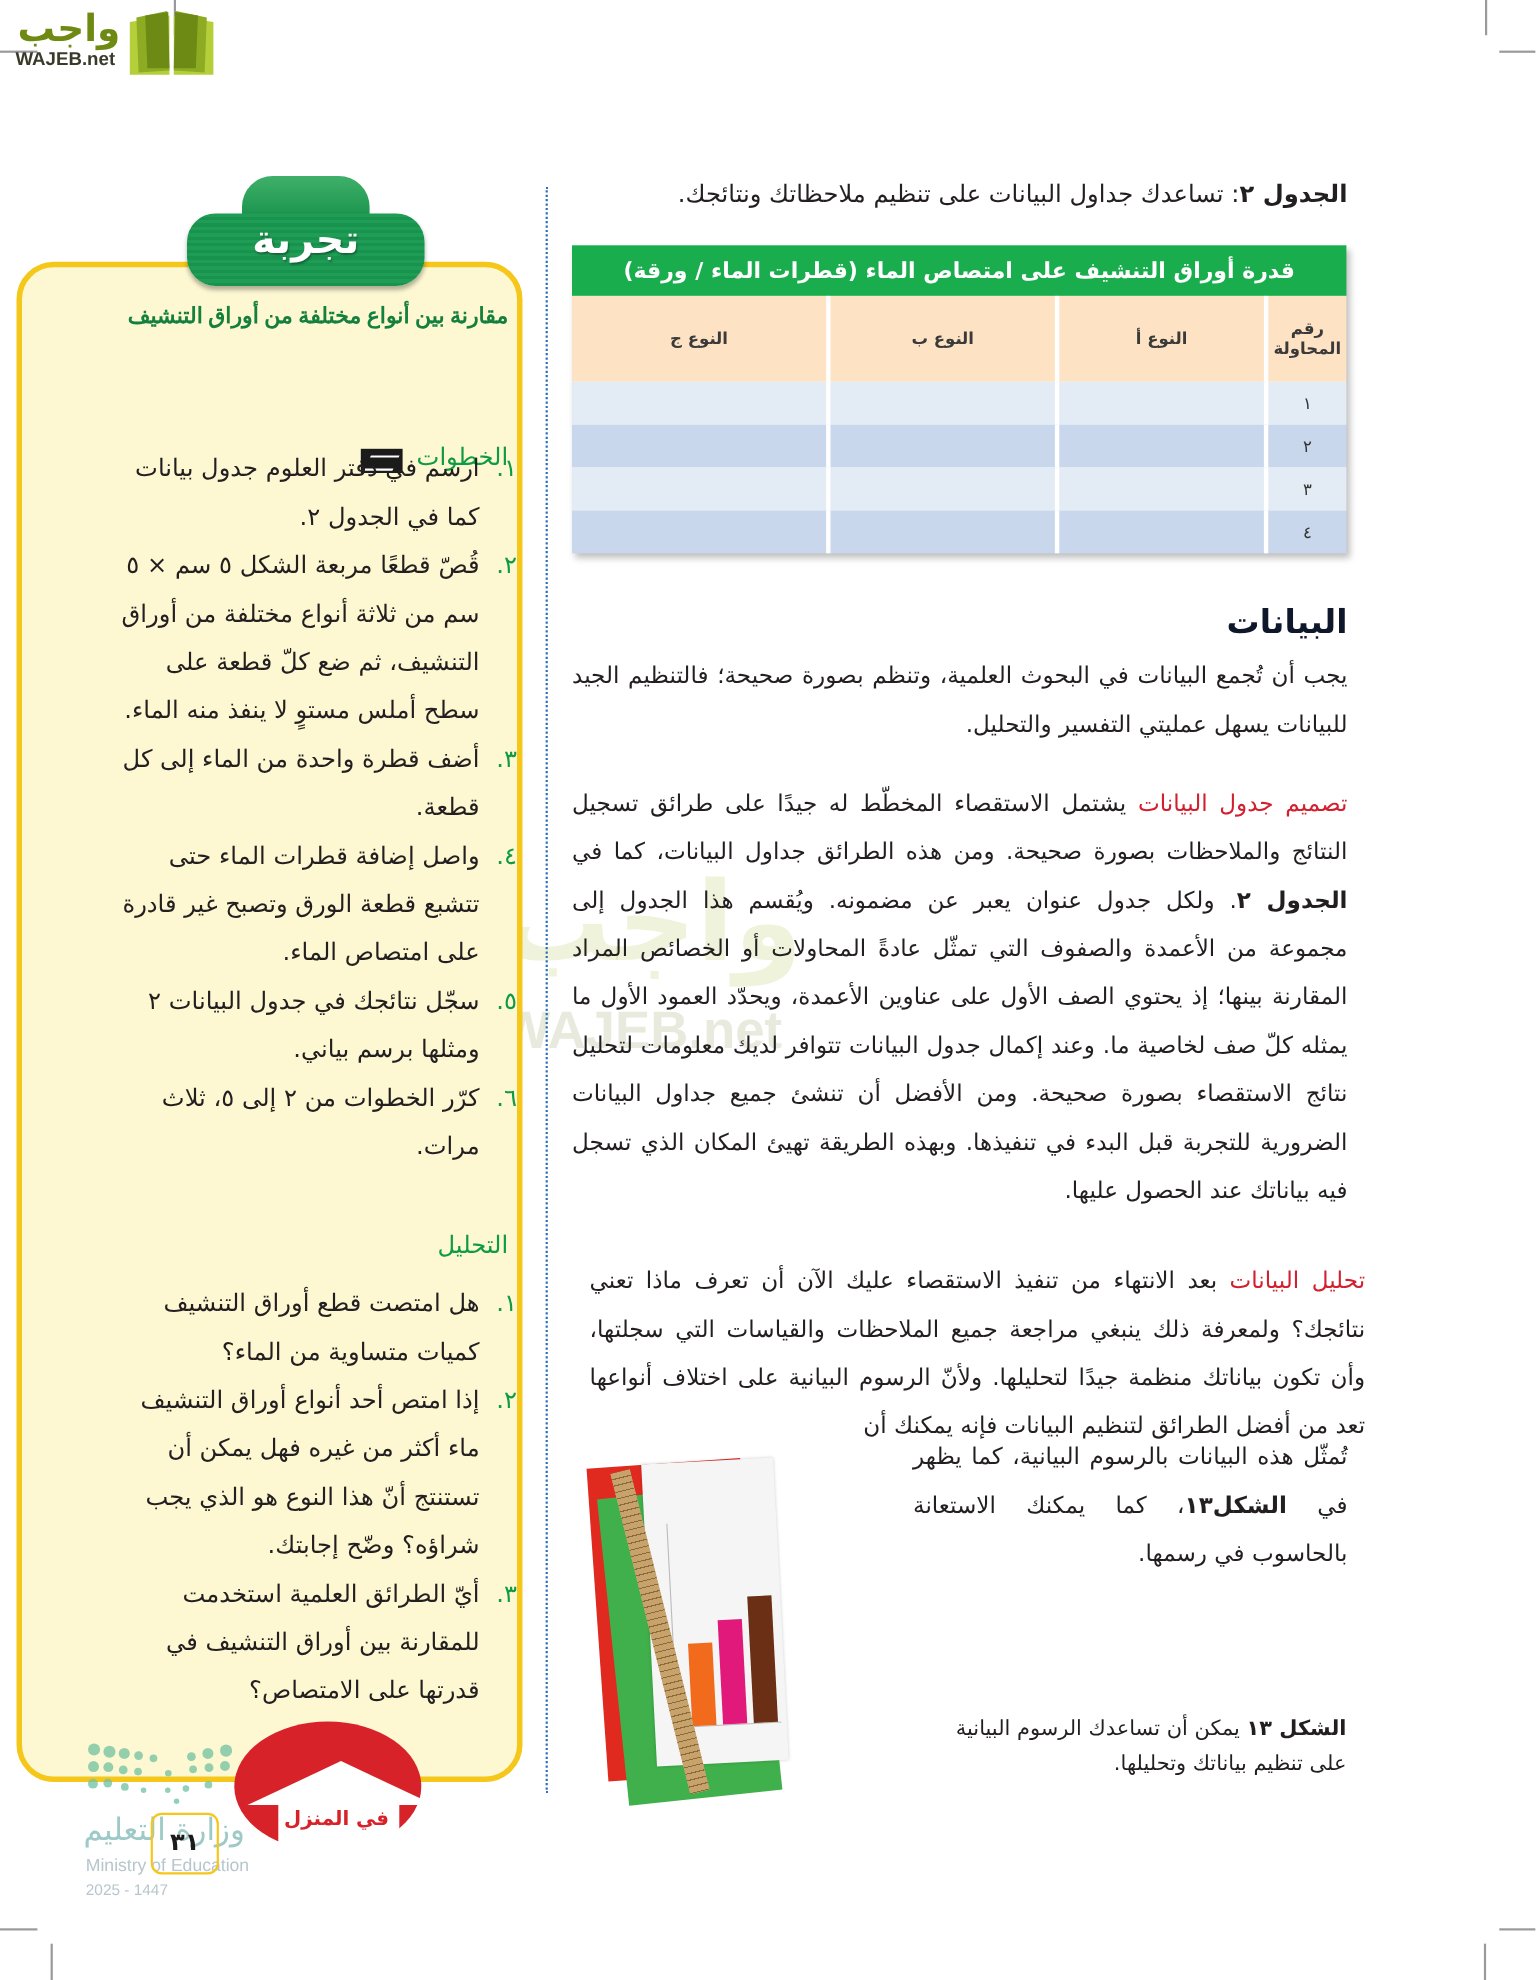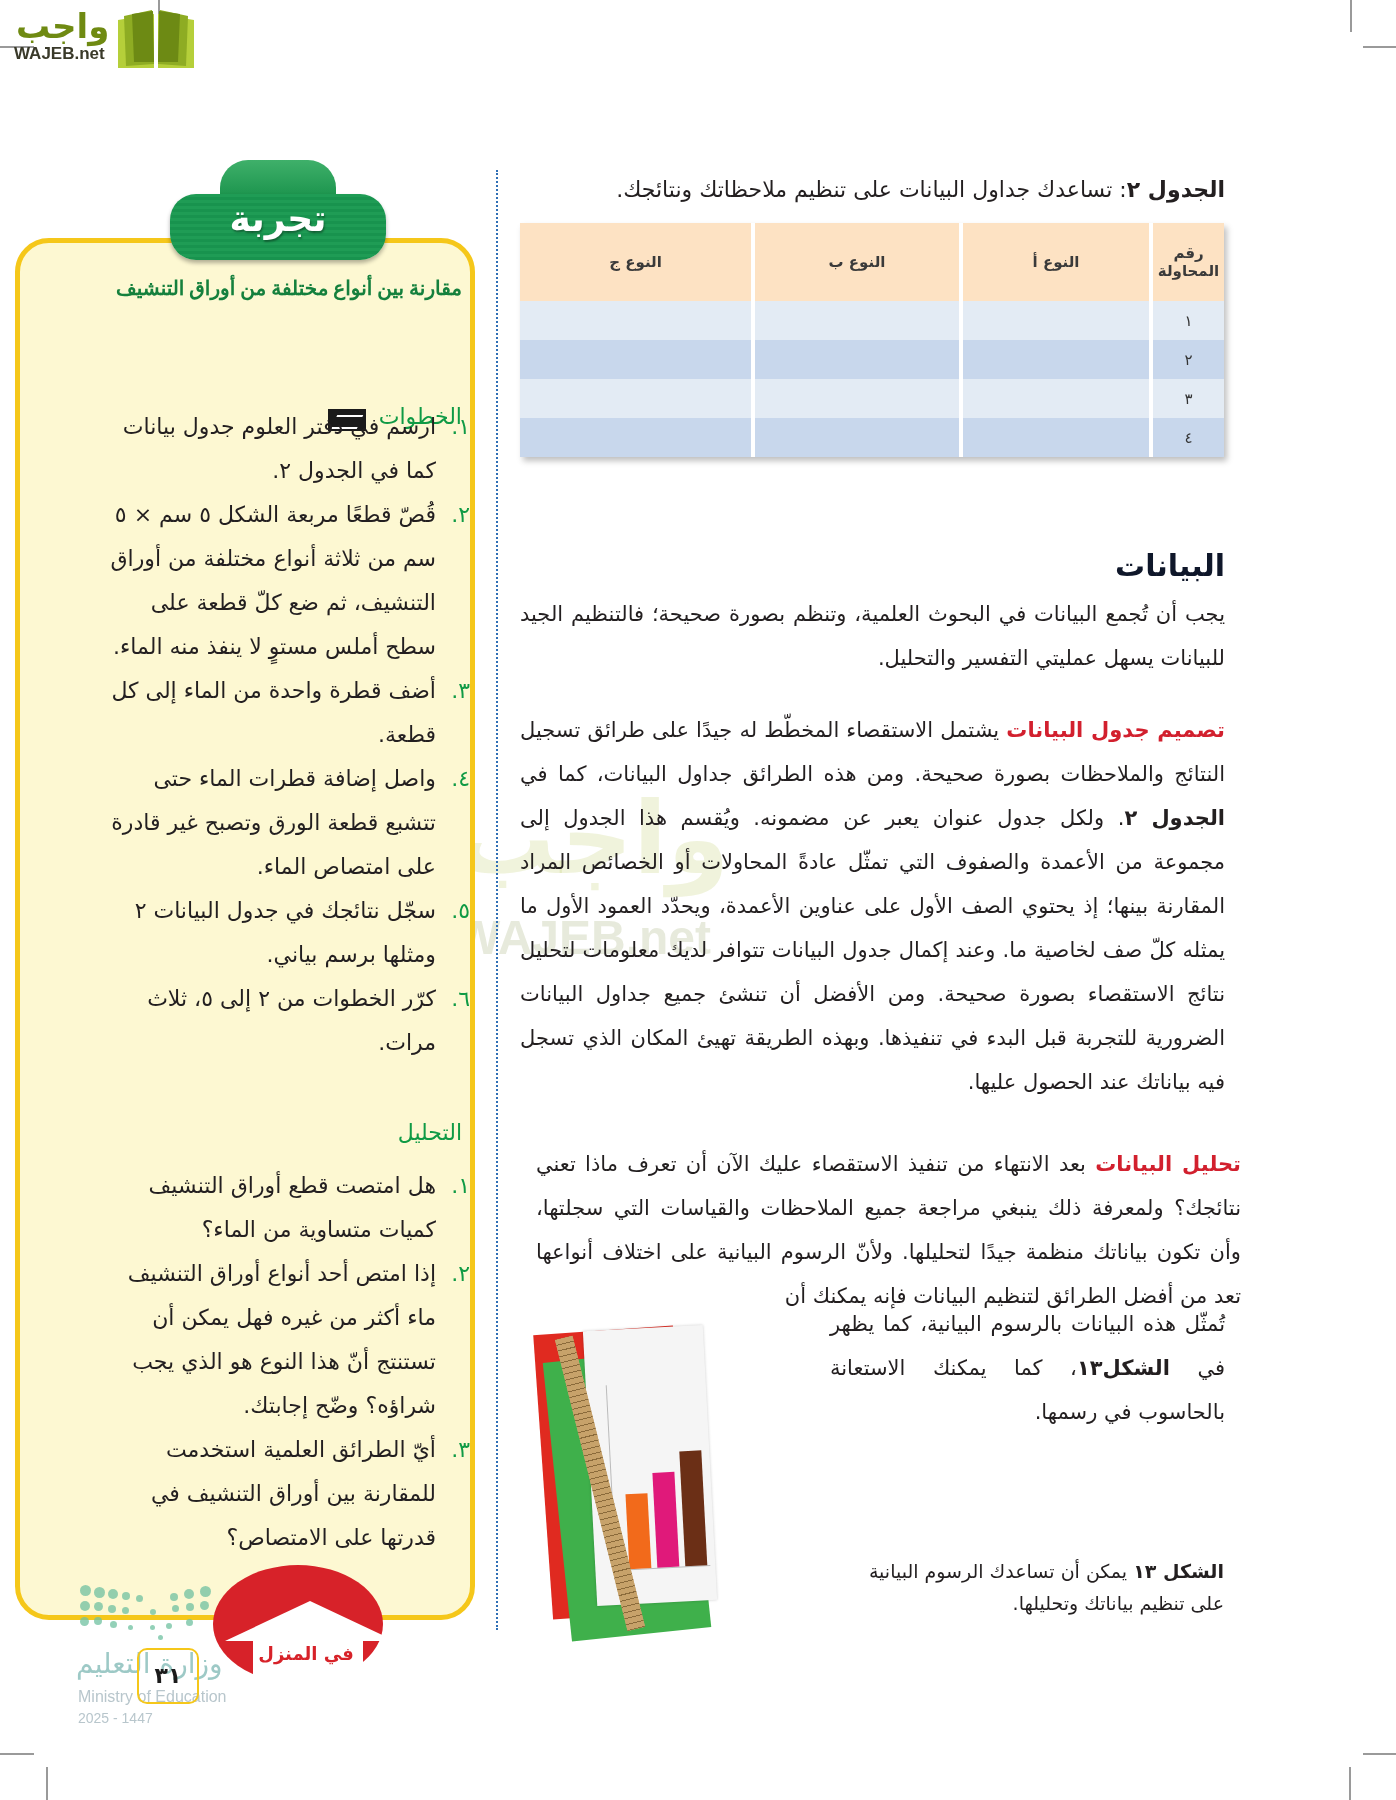--- a/index.html
+++ b/index.html
@@ -39,37 +39,37 @@
   .steps { left:100px; width:370px; font-size:22px; line-height:44px; }
   .step { display:flex; flex-direction:row; }
   .step .num { width:34px; flex:none; color:#0f9a45; }
   .step .txt { flex:1; }
 
   
   #divider { left:496px; top:170px; height:1460px; border-left:2px dotted #2f6fb5; }
 
   
   .main-col { left:520px; width:705px; }
-  #table-caption { top:160px; font-size:22px; line-height:36px;margin-top:12px; }
+  #table-caption { top:160px; font-size:22px; line-height:36px; }
   b.bold { font-weight:bold; }
 
   #data-table { left:520px; top:223px; width:704px; box-shadow:3px 4px 6px rgba(0,0,0,0.25); }
   #data-table .title { height:46px; background:#19ad4d; color:#ffffff; font-weight:bold; font-size:20px;
                        text-align:center; line-height:46px; direction:rtl; }
   #data-table table { width:100%; border-collapse:collapse; direction:rtl; table-layout:fixed; }
   #data-table th { background:#fde2c3; height:76px; font-size:15px; font-weight:bold; color:#3a3a3a;
                    border-left:4px solid #ffffff; }
   #data-table td { height:37px; text-align:center; font-size:15px; color:#333; border-left:4px solid #ffffff; }
   #data-table tr.odd td { background:#e3ebf4; }
   #data-table tr.even td { background:#c8d7ec; }
   #data-table th:last-child, #data-table td:last-child { border-left:none; }
 
   #section-heading { top:548px; font-size:30px; font-weight:bold; color:#0f172a; }
   .para { font-size:21px; line-height:44px; text-align:justify; text-align-last:right; }
-  .red-head { color:#d2202e; font-weight:bold; }
+  .red-head { color:#d2202e; font-weight:normal; }
 
   
   #figure { left:535px; top:1310px; width:210px; height:325px; }
   .paper-red { position:absolute; left:8px; top:20px; width:140px; height:285px; background:#e02a20; transform:rotate(-4deg); }
   .paper-green { position:absolute; left:22px; top:45px; width:140px; height:280px; background:#3fb04b; transform:rotate(-6deg); }
   .paper-white { position:absolute; left:55px; top:18px; width:120px; height:275px; background:#f5f5f5; transform:rotate(-3deg);
                  box-shadow:0 0 3px rgba(0,0,0,0.2); }
   .bar { position:absolute; bottom:0; }
   .ruler { position:absolute; left:20px; top:30px; width:18px; height:300px; background:#c7a26a;
            transform:rotate(-14deg); transform-origin:top left;
@@ -223,20 +223,21 @@
   <div class="label">في المنزل</div>
 </div>
 
 <div id="divider" class="abs"></div>
 
 <div id="table-caption" class="abs rtl main-col">
   <b class="bold">الجدول ٢</b><span>: تساعدك جداول البيانات على تنظيم ملاحظاتك ونتائجك.</span>
 </div>
 
 <div id="data-table" class="abs">
+  <div class="title">قدرة أوراق التنشيف على امتصاص الماء (قطرات الماء / ورقة)</div>
   <table>
     <colgroup>
         <col style="width:73px">
         <col style="width:190px">
         <col style="width:208px">
         <col style="width:233px">
       </colgroup>
     <tbody>
         <tr>
       <th>رقم المحاولة</th>

